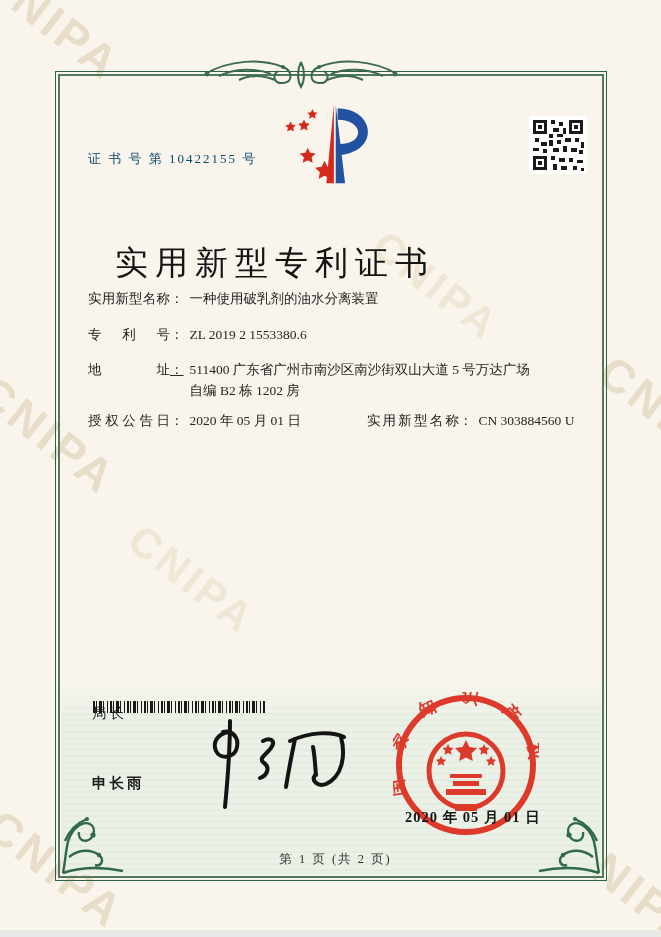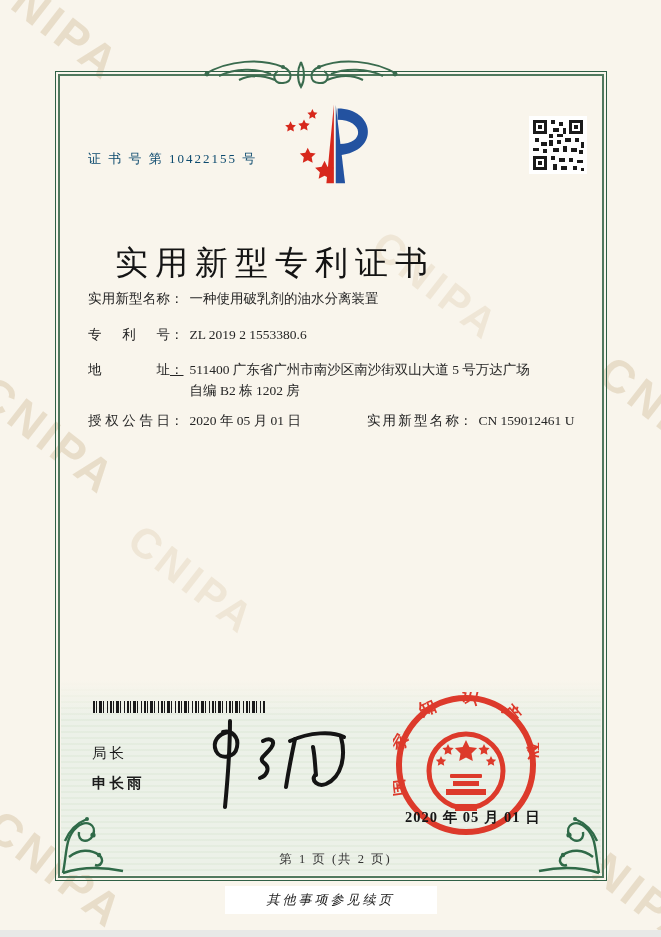--- a/index.html
+++ b/index.html
@@ -61,21 +61,21 @@
       #1a1a1a 0 2px,rgba(0,0,0,0) 2px 3px,
       #1a1a1a 3px 4px,rgba(0,0,0,0) 4px 6px,
       #1a1a1a 6px 9px,rgba(0,0,0,0) 9px 10px,
       #1a1a1a 10px 11px,rgba(0,0,0,0) 11px 14px,
       #1a1a1a 14px 15px,rgba(0,0,0,0) 15px 17px);
   }
   .director-title,.director-name{
     font-family:"Liberation Sans","DejaVu Sans",sans-serif;
     font-size:14.5px;color:#1c1c1c;letter-spacing:3px;
   }
-  .director-title{left:92px;top:744px;}
+  .director-title{left:92px;top:704px;}
   .director-name{left:92px;top:774px;font-weight:bold;}
   .signature{left:190px;top:714px;}
   .seal{left:393px;top:692px;}
   .seal-date{left:405px;top:808px;font-size:14.5px;color:#161616;letter-spacing:1px;font-weight:bold;}
   .page-info{left:5px;top:851px;width:661px;text-align:center;font-size:12.5px;color:#333;letter-spacing:2px;}
   .note{left:0;top:886px;width:661px;text-align:center;}
   .note span{background:#ffffff;display:inline-block;padding:5px 42px;
              font-size:13px;font-style:italic;color:#222;letter-spacing:3px;}
   .bottom-strip{left:0;right:0;bottom:0;height:7px;background:#e8e9e7;position:absolute;z-index:3;}
 </style>
@@ -204,21 +204,21 @@
 
   <div class="abs doc-title">实用新型专利证书</div>
 
   <div class="abs fields">
     <div class="frow"><span class="flabel">实用新型名称</span><span>：</span><span class="fvalue">一种使用破乳剂的油水分离装置</span></div>
     <div class="frow"><span class="flabel">专利号</span><span>：</span><span class="fvalue">ZL 2019 2 1553380.6</span></div>
     <div class="frow" style="min-height:42px;margin-bottom:9px;text-decoration:underline;"><span class="flabel">地址</span><span>：</span><span class="fvalue">511400 广东省广州市南沙区南沙街双山大道 5 号万达广场
 自编 B2 栋 1202 房</span></div>
     <div class="frow">
       <span class="flabel">授权公告日</span><span>：</span><span class="fvalue fixed">2020 年 05 月 01 日</span>
-      <span class="grant-label2">实用新型名称</span><span>：</span><span class="fvalue">CN 159012461 U</span>
+      <span class="grant-label2">实用新型名称</span><span>：</span><span class="fvalue">CN 303884560 U</span>
     </div>
   </div>
 
 
   <div class="abs barcode"></div>
   <div class="abs director-title">局长</div>
   <div class="abs director-name">申长雨</div>
 
   <svg class="abs signature" width="168" height="100" viewBox="0 0 168 100">
     <g fill="none" stroke="#141414" stroke-width="4" stroke-linecap="round">
@@ -251,18 +251,15 @@
         <path id="sealArc" d="M 17,106 A 64,64 0 1 1 129,106" fill="none"></path>
       </defs>
       <text font-size="17" font-weight="bold" fill="#dc2b1c" letter-spacing="24" font-family="Liberation Serif, DejaVu Serif, serif">
         <textPath href="#sealArc" startOffset="4">国家知识产权局</textPath>
       </text>
     </g>
   </svg>
   <div class="abs seal-date">2020 年 05 月 01 日</div>
 
   <div class="abs page-info">第 1 页 (共 2 页)</div>
-  <div class="abs note">
-    <span>其他事项参见续页</span>
-  </div>
 </div>
 
 <div class="bottom-strip"></div>
 
 </body></html>

